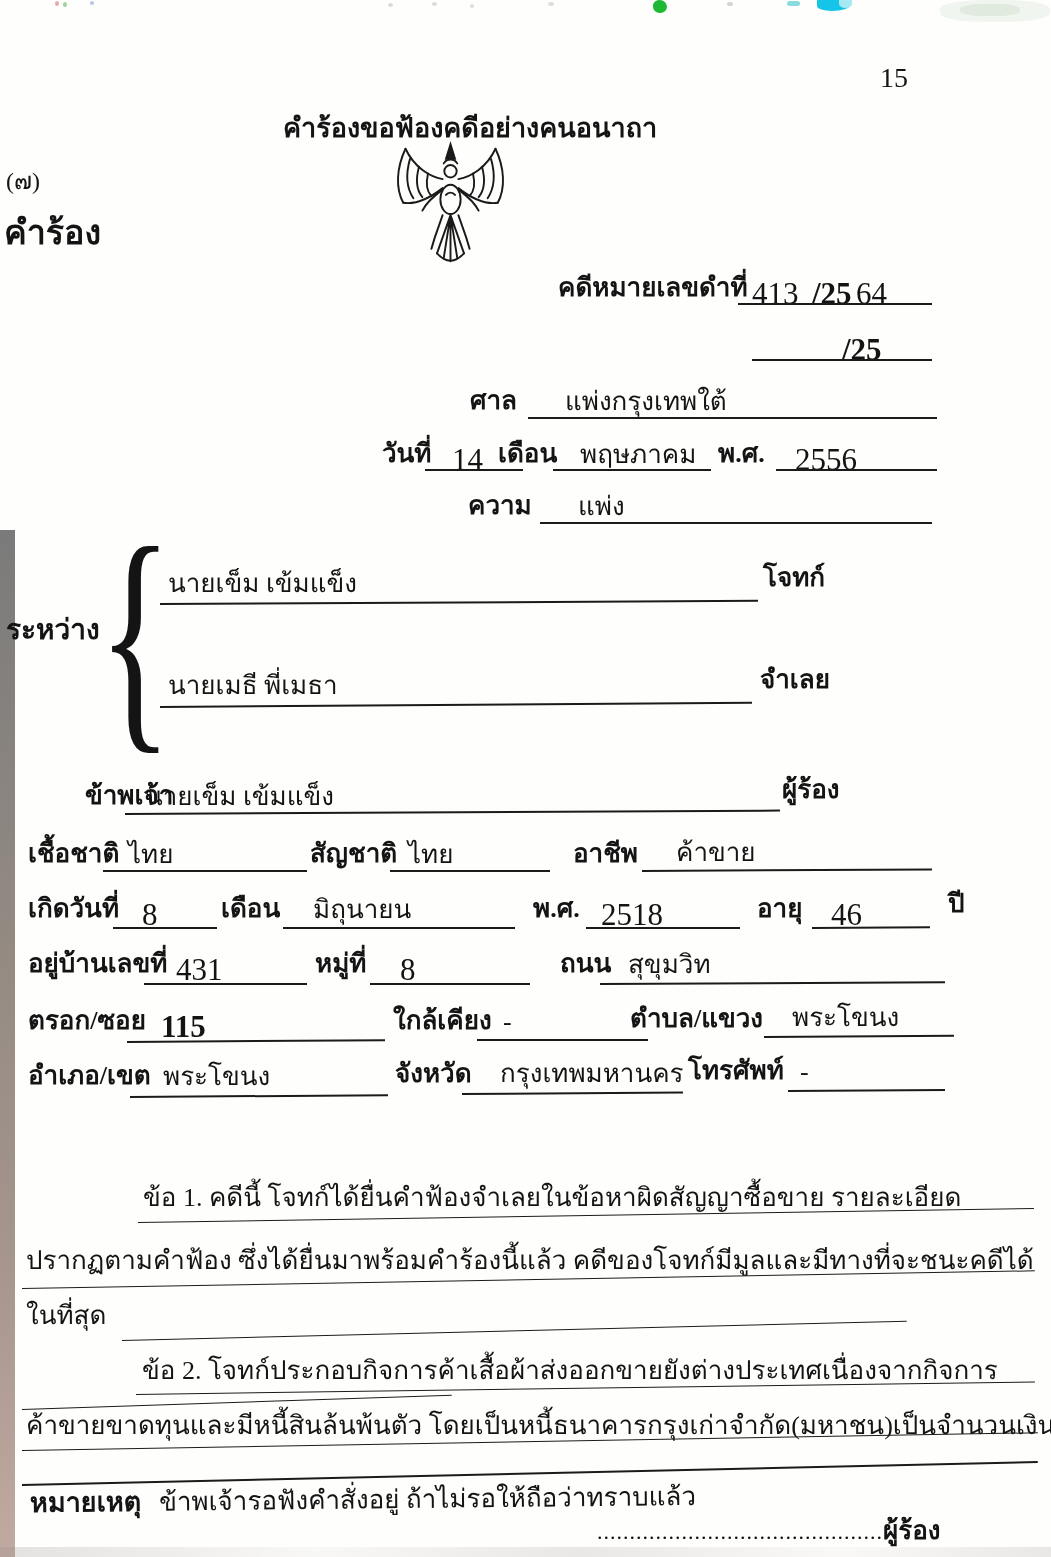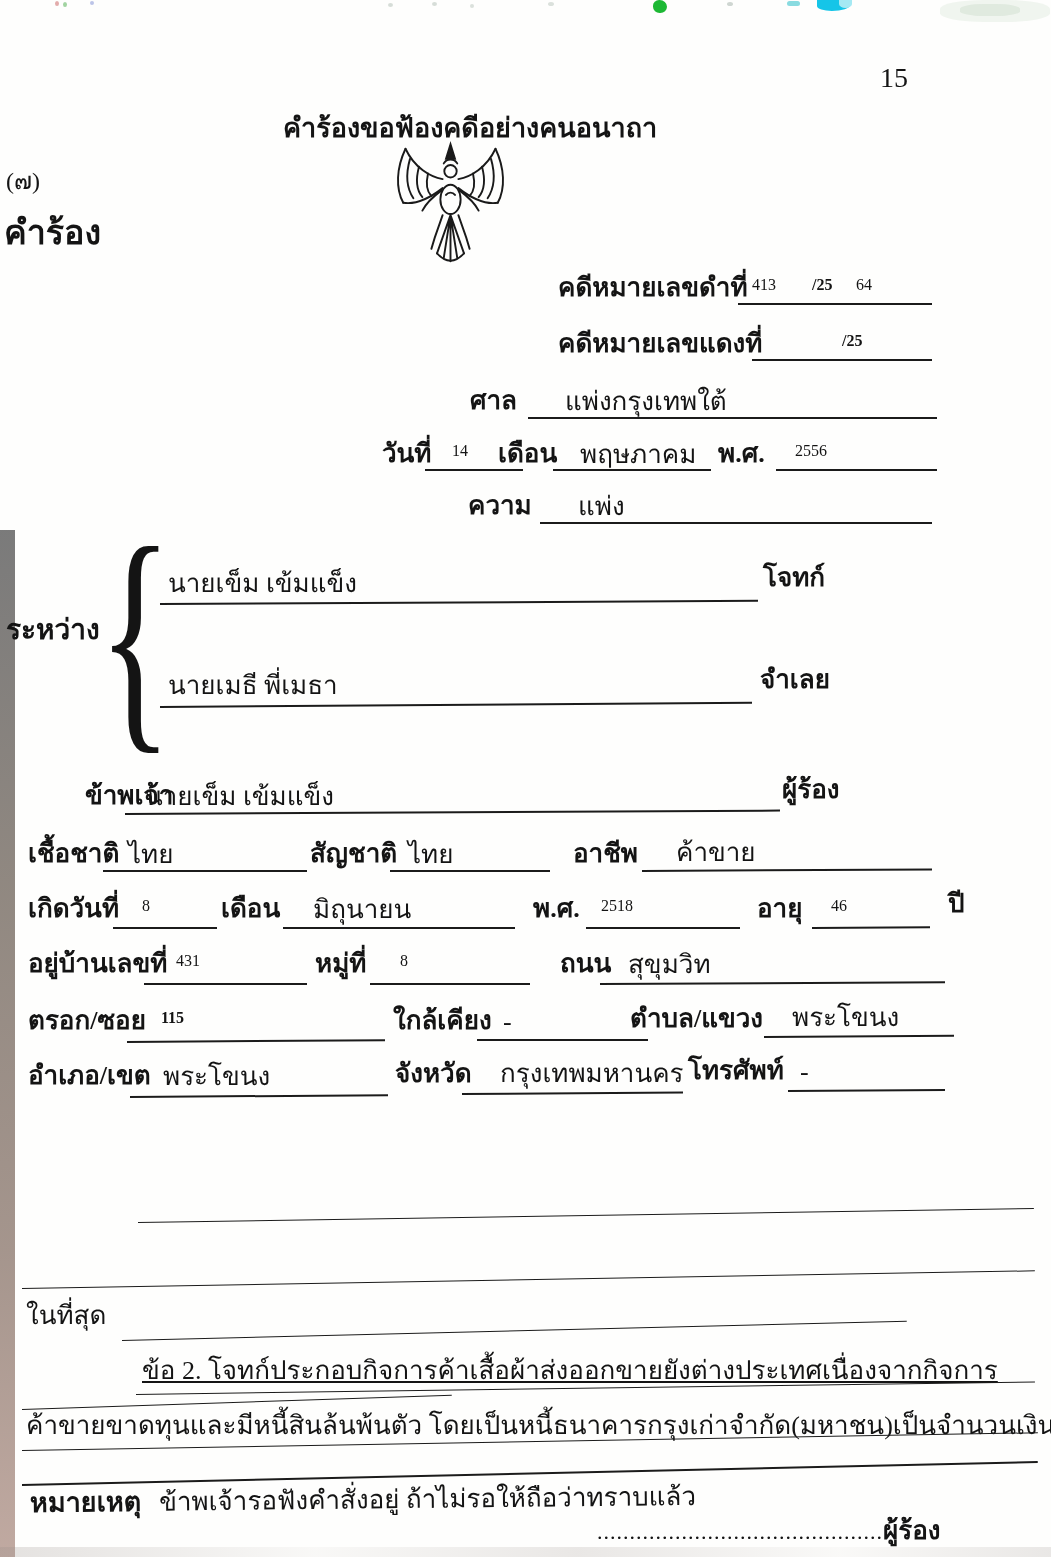--- a/index.html
+++ b/index.html
@@ -5,21 +5,21 @@
   html,body{margin:0;padding:0;background:#e8e8e8;}
   .page{
     position:relative; width:1051px; height:1557px; margin:0 auto;
     background:#fefefdff; overflow:hidden;
     font-family:"Liberation Serif","DejaVu Serif",serif; color:#141414;
   }
   .abs{position:absolute; white-space:nowrap; line-height:1.25;}
   .t{font-size:26px;}
   .sm{font-size:24px;}
   .lbl{font-weight:bold;}
-  .num{font-size:16px;}
+  .num{font-size:31px;}
   .rule{position:absolute; height:0; border-bottom:2px solid #1b1b1b; transform-origin:left center;}
   .rule.thin{border-bottom-width:1.5px;}
   .brace{
     position:absolute; font-size:250px; font-weight:400; line-height:0.78;
     transform:scaleX(0.62); transform-origin:left top; font-family:"Liberation Serif",serif;
   }
   .edge-strip{
     position:absolute; left:0; top:530px; width:15px; height:1027px;
     background:linear-gradient(180deg,#6f6f6f 0%,#877e76 35%,#9d8c83 70%,#bba299 100%);
     opacity:.92;
@@ -97,21 +97,20 @@
       <path d="M48 100 Q60 113 72 100"></path>
     </g>
   </svg>
 
   <span class="abs t lbl" style="left:558px;top:272px;">คดีหมายเลขดำที่</span>
   <span class="abs num" style="left:752px;top:275px;">413</span>
   <span class="abs num lbl" style="left:812px;top:275px;">/25</span>
   <span class="abs num" style="left:856px;top:275px;">64</span>
   <i class="rule" style="left:738px;top:303px;width:194px;"></i>
 
-  <span class="abs t lbl" style="left:558px;top:328px;">คดีหมายเลขแดงที่</span>
   <span class="abs num lbl" style="left:842px;top:331px;">/25</span>
   <i class="rule" style="left:752px;top:359px;width:180px;"></i>
 
   <span class="abs t lbl" style="left:470px;top:385px;">ศาล</span>
   <span class="abs t" style="left:565px;top:386px;">แพ่งกรุงเทพใต้</span>
   <i class="rule" style="left:528px;top:417px;width:409px;"></i>
 
   <span class="abs t lbl" style="left:382px;top:438px;">วันที่</span>
   <span class="abs num" style="left:452px;top:441px;">14</span>
   <i class="rule" style="left:425px;top:469px;width:98px;"></i>
@@ -188,26 +187,28 @@
   <span class="abs t" style="left:163px;top:1061px;">พระโขนง</span>
   <i class="rule" style="left:130px;top:1096px;width:258px;transform:rotate(-0.4deg);"></i>
   <span class="abs t lbl" style="left:395px;top:1058px;">จังหวัด</span>
   <span class="abs t" style="left:500px;top:1058px;">กรุงเทพมหานคร</span>
   <i class="rule" style="left:462px;top:1093px;width:221px;transform:rotate(-0.4deg);"></i>
   <span class="abs t lbl" style="left:688px;top:1055px;">โทรศัพท์</span>
   <span class="abs t" style="left:800px;top:1056px;">-</span>
   <i class="rule" style="left:788px;top:1090px;width:157px;transform:rotate(-0.4deg);"></i>
 
 
+  <span class="abs t" style="left:143px;top:1182px;">ข้อ 1. คดีนี้ โจทก์ได้ยื่นคำฟ้องจำเลยในข้อหาผิดสัญญาซื้อขาย รายละเอียด</span>
   <i class="rule thin" style="left:138px;top:1222px;width:896px;transform:rotate(-0.9deg);"></i>
+  <span class="abs t" style="left:26px;top:1245px;">ปรากฏตามคำฟ้อง ซึ่งได้ยื่นมาพร้อมคำร้องนี้แล้ว คดีของโจทก์มีมูลและมีทางที่จะชนะคดีได้</span>
   <i class="rule thin" style="left:22px;top:1288px;width:1013px;transform:rotate(-1deg);"></i>
   <span class="abs t" style="left:26px;top:1300px;">ในที่สุด</span>
   <i class="rule thin" style="left:122px;top:1340px;width:785px;transform:rotate(-1.4deg);"></i>
 
-  <span class="abs t" style="left:142px;top:1355px;text-decoration:underline;">ข้อ 2.  โจทก์ประกอบกิจการค้าเสื้อผ้าส่งออกขายยังต่างประเทศเนื่องจากกิจการ</span>
+  <span class="abs t" style="left:142px;top:1355px;">ข้อ 2.  โจทก์ประกอบกิจการค้าเสื้อผ้าส่งออกขายยังต่างประเทศเนื่องจากกิจการ</span>
   <i class="rule thin" style="left:136px;top:1394px;width:899px;transform:rotate(-0.8deg);"></i>
   <i class="rule thin" style="left:22px;top:1409px;width:430px;transform:rotate(-1.9deg);"></i>
   <span class="abs t" style="left:26px;top:1410px;">ค้าขายขาดทุนและมีหนี้สินล้นพ้นตัว โดยเป็นหนี้ธนาคารกรุงเก่าจำกัด(มหาชน)เป็นจำนวนเงิน</span>
   <i class="rule thin" style="left:22px;top:1450px;width:1016px;transform:rotate(-1deg);"></i>
 
   <i class="rule" style="left:22px;top:1484px;width:1016px;transform:rotate(-1.3deg);"></i>
 
   <div class="abs footer-note" style="left:30px;top:1487px;">
     <span class="lbl" style="font-size:27px;">หมายเหตุ</span>
     <span class="t" style="margin-left:14px;">ข้าพเจ้ารอฟังคำสั่งอยู่ ถ้าไม่รอให้ถือว่าทราบแล้ว</span>

